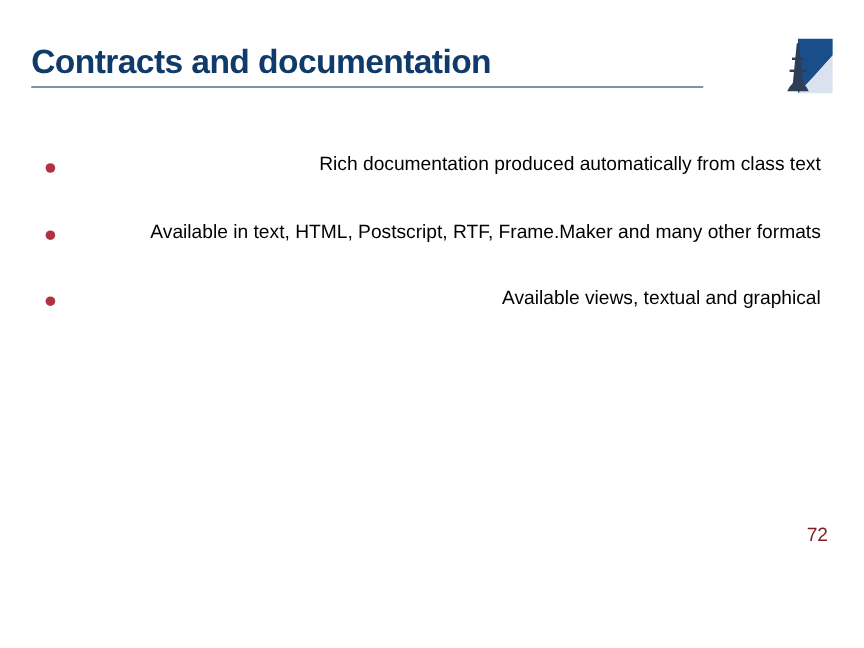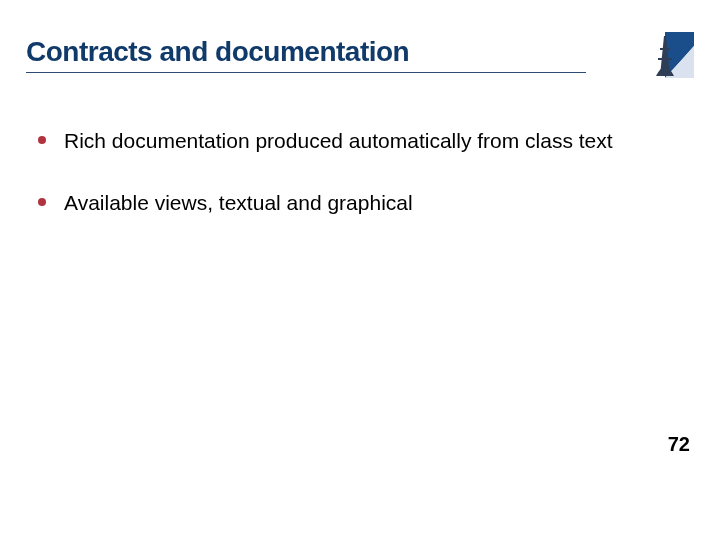--- a/index.html
+++ b/index.html
@@ -52,42 +52,42 @@
     right: 36px;
   }
   ul.bullets {
     list-style: none;
     margin: 0;
     padding: 0;
   }
   ul.bullets > li {
     position: relative;
     padding-left: 28px;
-    font-size: 21px;
+    font-size: 16px;
     line-height: 1.22;
     margin-bottom: 36px;
     color: #000;
+    text-align: right;
   }
   ul.bullets > li::before {
     content: "";
     position: absolute;
     left: 2px;
     top: 8px;
     width: 8px;
     height: 8px;
     background: #b23340;
     border-radius: 50%;
   }
   .page-number {
     position: absolute;
     bottom: 20px;
     right: 30px;
-    font-size: 20px;
-    color: #000000;
-    font-weight: bold;
+    font-size: 16px;
+    color: #7f1d1d;
   }
 </style>
 </head>
 <body>
 
 <div class="slide">
 
   <div class="header">
     <h1 class="title">Contracts and documentation</h1>
     <div class="rule"></div>
@@ -106,19 +106,20 @@
         <path d="M20 44 Q29 26 38 44 L34 44 Q29 32 24 44 Z"></path>
         <rect x="24" y="16" width="10" height="2"></rect>
         <rect x="22" y="26" width="14" height="2"></rect>
       </g>
     </svg>
   </div>
 
   <div class="body">
     <ul class="bullets">
       <li><span>Rich documentation produced automatically from class text</span></li>
+      <li><span>Available in text, HTML, Postscript, RTF, Frame.Maker and many other formats</span></li>
       <li><span>Available views, textual and graphical</span></li>
     </ul>
   </div>
 
   <div class="page-number">72</div>
 
 </div>
 
 </body></html>

